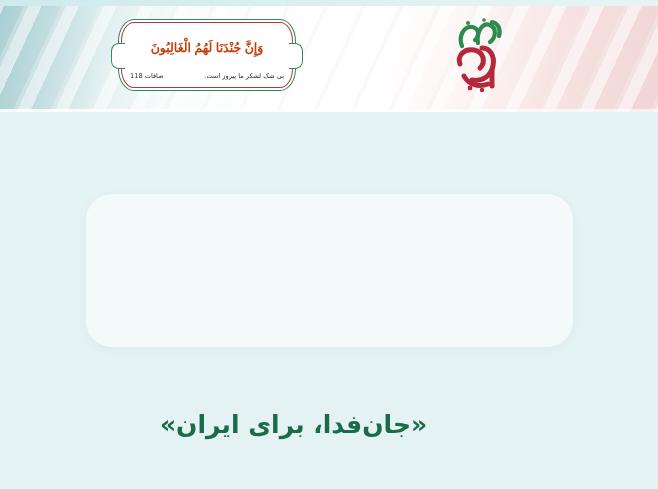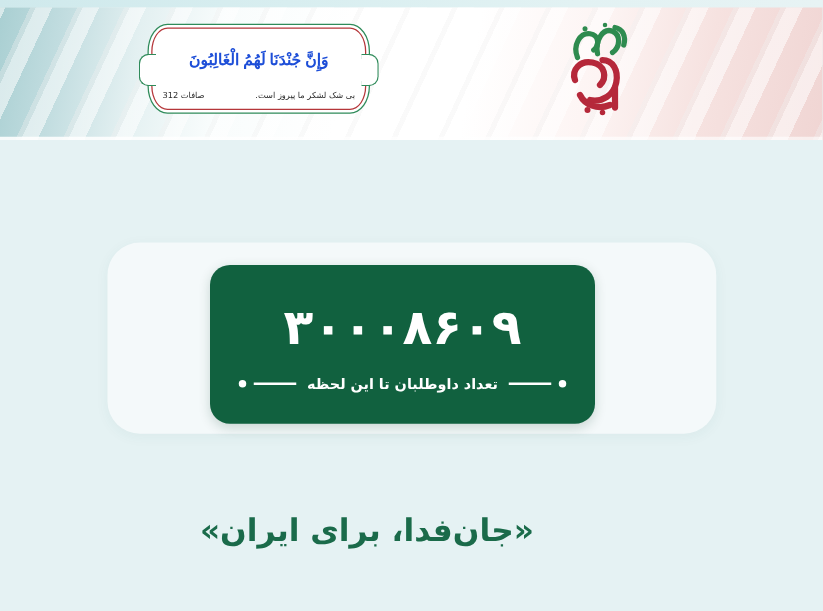--- a/index.html
+++ b/index.html
@@ -106,24 +106,24 @@
     position: absolute;
     inset: 0;
     padding: 12px 14px 8px;
     box-sizing: border-box;
     display: flex;
     flex-direction: column;
     justify-content: flex-start;
     align-items: center;
   }
   .verse-arabic {
-    font-family: Liberation Serif, serif;
+    font-family: Liberation Sans, sans-serif;
     font-size: 12.5px;
     font-weight: 700;
-    color: #1d4ed8;
+    color: #c2410c;
     letter-spacing: 0.3px;
     white-space: nowrap;
     direction: rtl;
     margin-top: 9px;
   }
   .verse-subrow {
     position: absolute;
     bottom: 11px;
     left: 12px;
     right: 12px;
@@ -260,21 +260,21 @@
 
   <div class="verse-plaque">
     <div class="verse-frame-outer"></div>
     <div class="verse-frame-inner"></div>
     <div class="verse-notch left"></div>
     <div class="verse-notch right"></div>
     <div class="verse-content">
       <div class="verse-arabic">وَإِنَّ جُنْدَنَا لَهُمُ الْغَالِبُونَ</div>
       <div class="verse-subrow">
         <div class="verse-translation">بی شک لشکر ما پیروز است.</div>
-        <div class="verse-citation">صافات 312</div>
+        <div class="verse-citation">صافات 118</div>
       </div>
     </div>
   </div>
 
   <div class="logo-mark">
     <svg width="62" height="88" viewBox="0 0 62 88" xmlns="http://www.w3.org/2000/svg">
       <g fill="none" stroke="#2e8b4f" stroke-width="4.2" stroke-linecap="round">
         <path d="M14 34 C10 24, 16 14, 24 15 C31 16, 32 24, 27 28"></path>
         <path d="M30 31 C28 21, 34 10, 42 13 C49 16, 48 26, 42 30"></path>
         <path d="M44 10 C50 11, 53 17, 51 24"></path>
@@ -293,31 +293,17 @@
         <circle cx="22" cy="76" r="2.4"></circle>
         <circle cx="34" cy="78" r="2.2"></circle>
       </g>
     </svg>
   </div>
 
   <div class="main-area">
 
     <div class="outer-card"></div>
 
-    <div class="counter-card">
-      <div class="counter-number">۳۰۰۰۸۶۰۹</div>
-      <div class="counter-caption-row">
-        <div class="ornament right">
-          <span class="dot"></span>
-            <span class="line"></span>
-        </div>
-        <div class="counter-caption">تعداد داوطلبان تا این لحظه</div>
-        <div class="ornament left">
-          <span class="line"></span>
-            <span class="dot"></span>
-        </div>
-      </div>
-    </div>
 
     <div class="tagline">«جان‌فدا، برای ایران»</div>
 
   </div>
 </div>
 
 </body></html>

